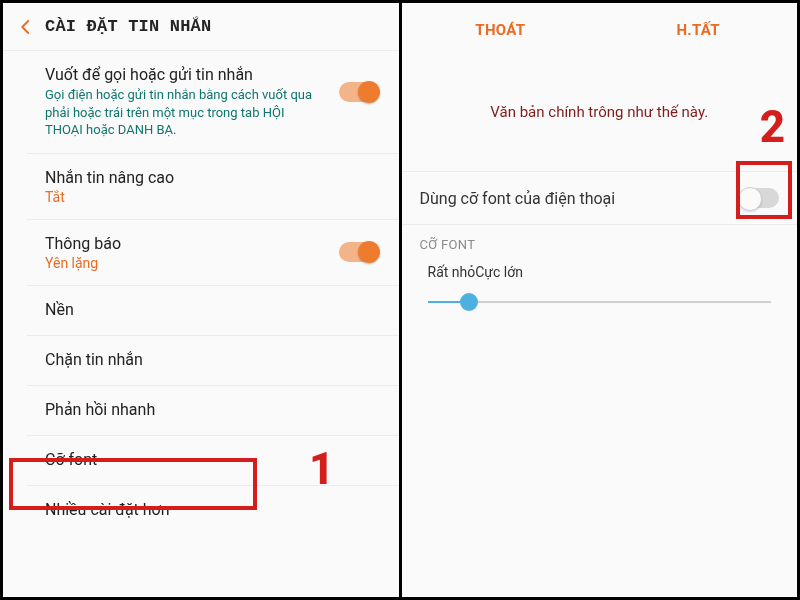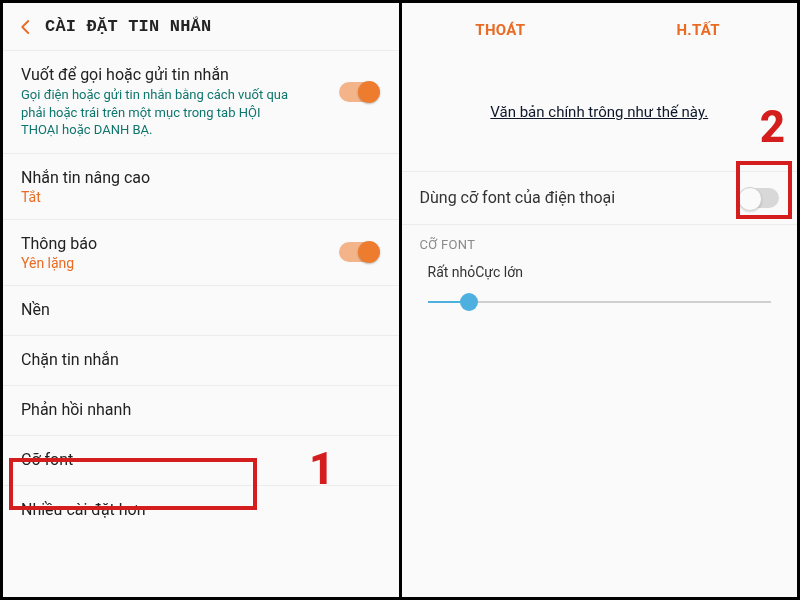--- a/index.html
+++ b/index.html
@@ -49,20 +49,21 @@
     font-weight: 700;
     color: #242424;
     letter-spacing: 0.2px;
     font-family: Liberation Mono, monospace;
   }
   .divider { height:1px; background:#ececec; }
   .row {
     padding: 14px 18px 14px 18px;
     border-bottom: 1px solid #ececec;
     position: relative;
+    margin-left: 24px;
   }
   .row-title {
     font-size: 16px;
     color: #222;
     margin-bottom: 2px;
   }
   .row-sub {
     font-size: 13px;
     color: #0f766e;
     line-height: 1.35;
@@ -110,29 +111,28 @@
     text-align:center;
     font-size:15px;
     font-weight:700;
     color:#e96b24;
     letter-spacing:0.3px;
   }
   .preview-area {
     padding: 50px 20px 50px 20px;
     text-align:center;
     font-size:15px;
-    color:#0f172a;
-    text-decoration:underline;
+    color:#7f1d1d;
   }
   .row-right {
     padding: 16px 18px;
     border-top:1px solid #ececec;
     border-bottom:1px solid #ececec;
     display:flex;
-    align-items:flex-start;
+    align-items:center;
     justify-content:space-between;
     font-size:16px;
     color:#333;
     position:relative;
   }
   .section-label {
     padding: 12px 18px 6px 18px;
     font-size:13px;
     color:#8a8a8a;
     letter-spacing:0.3px;

